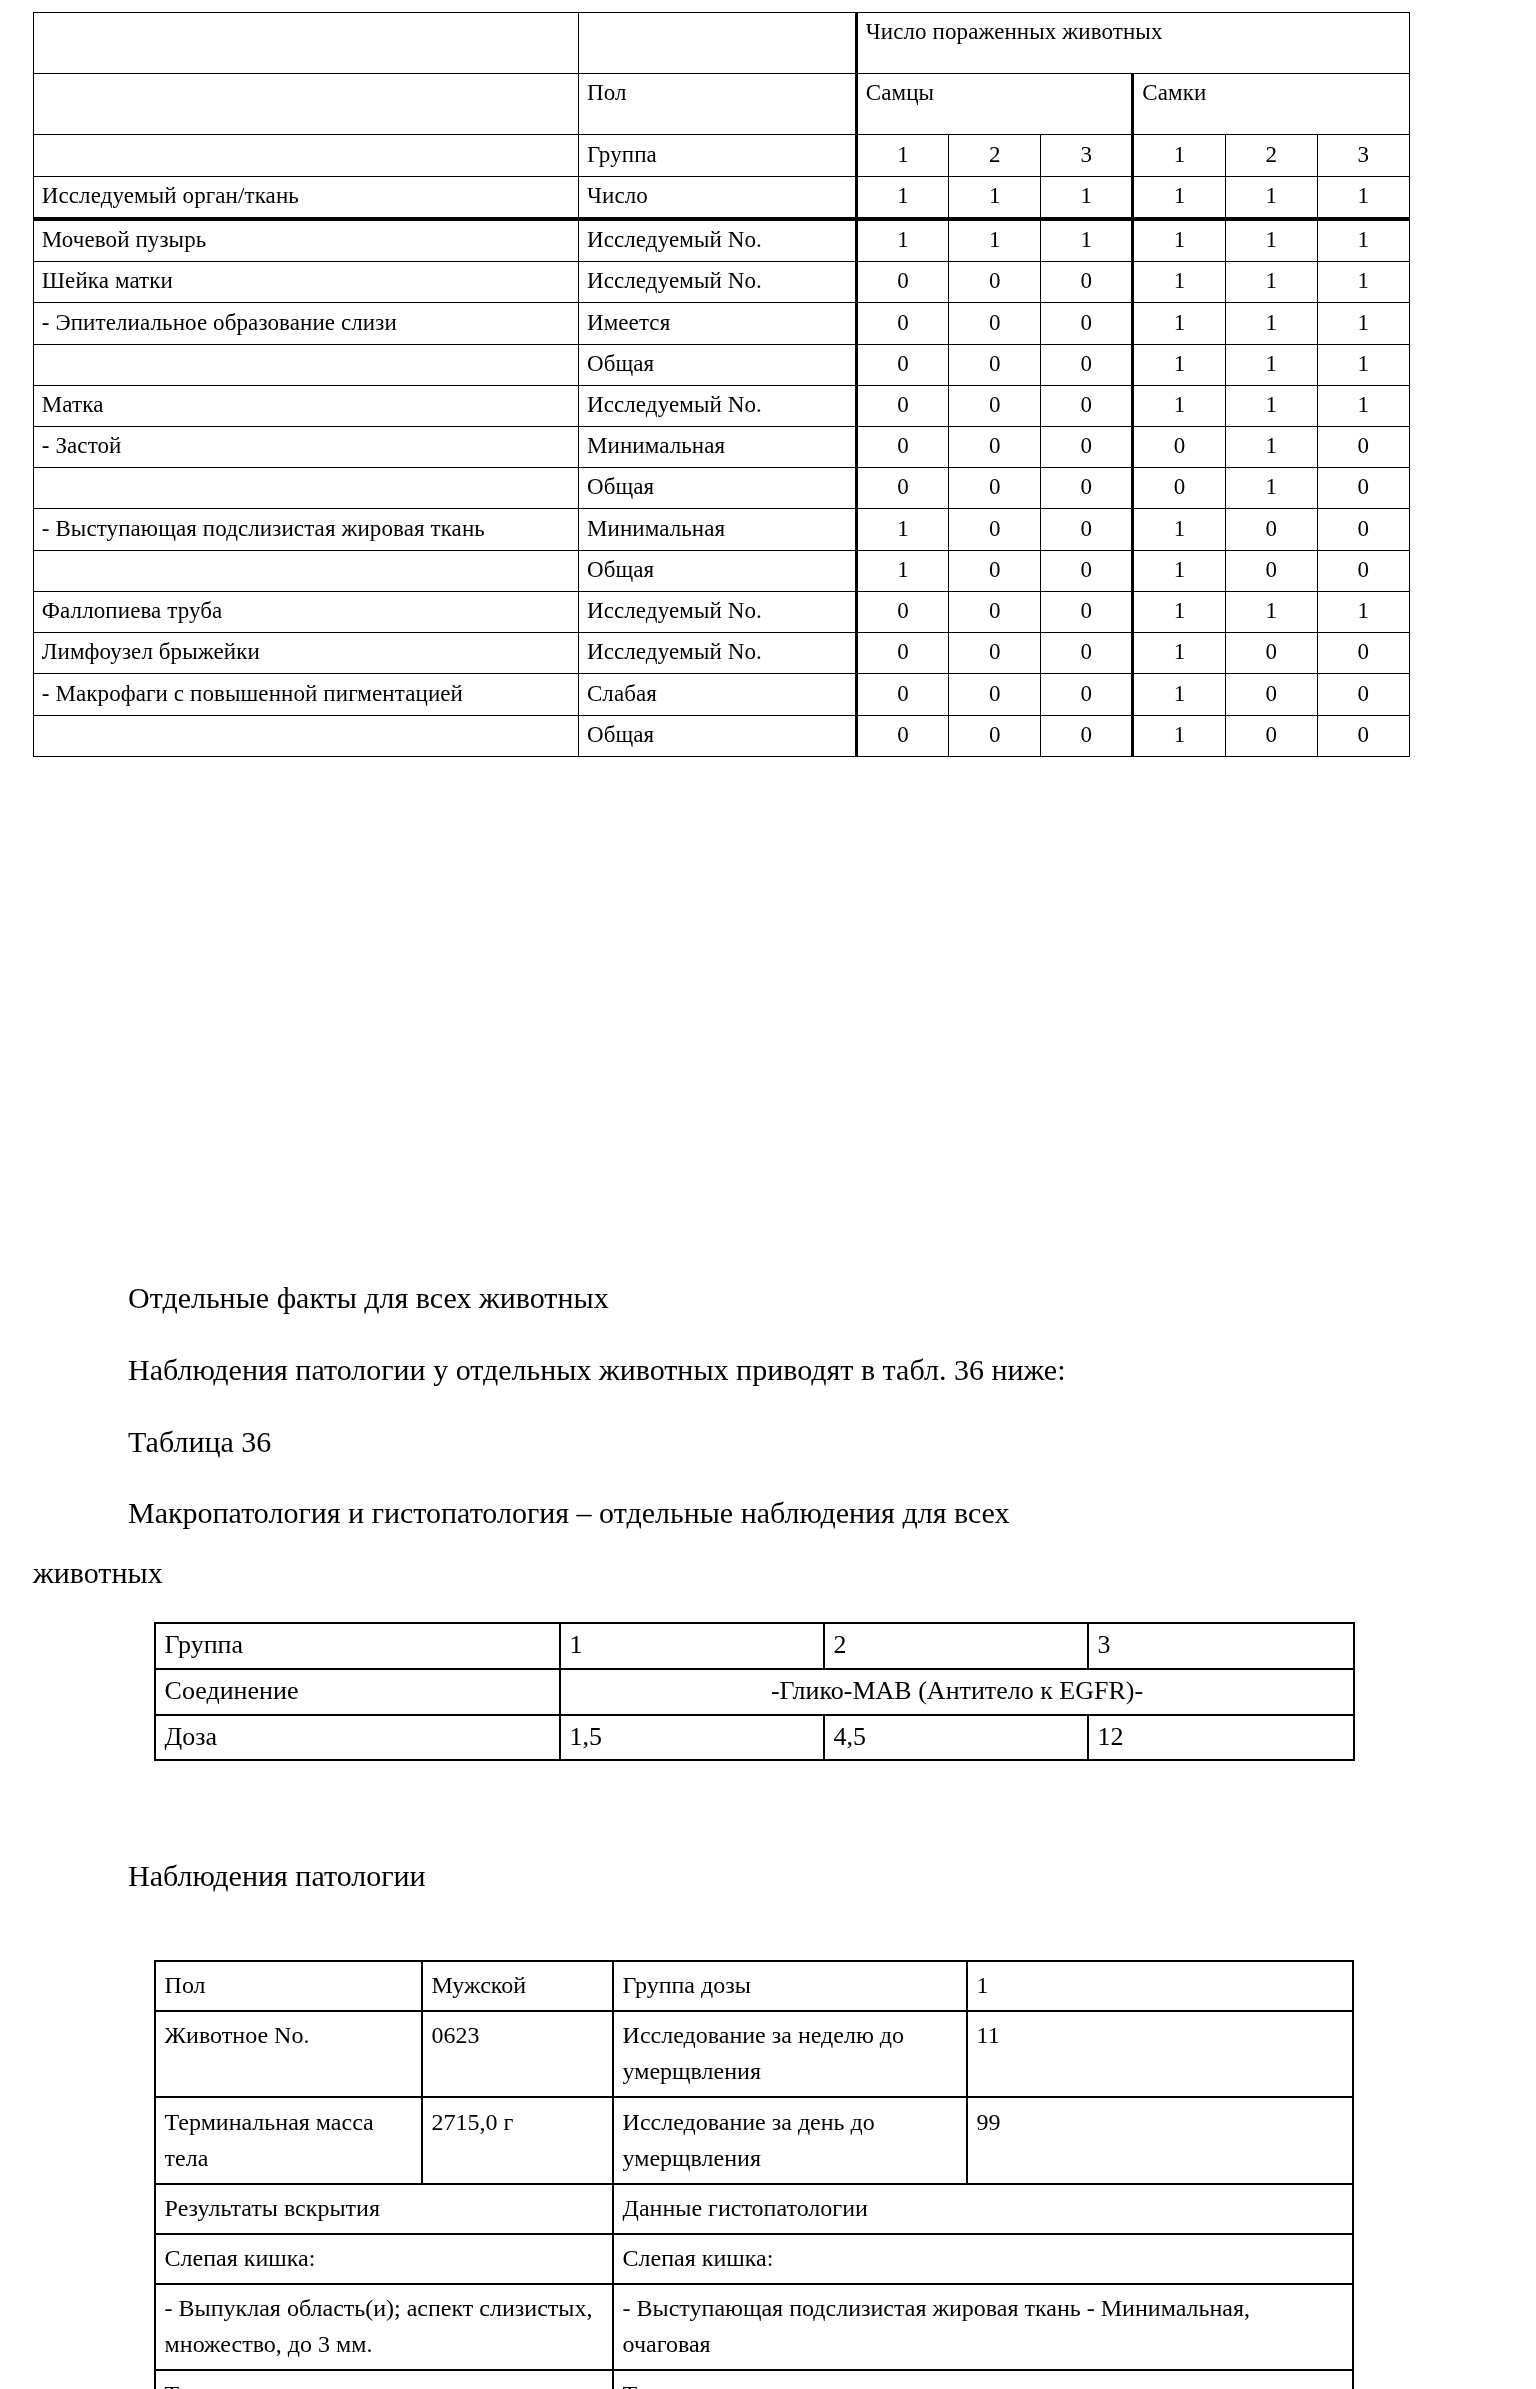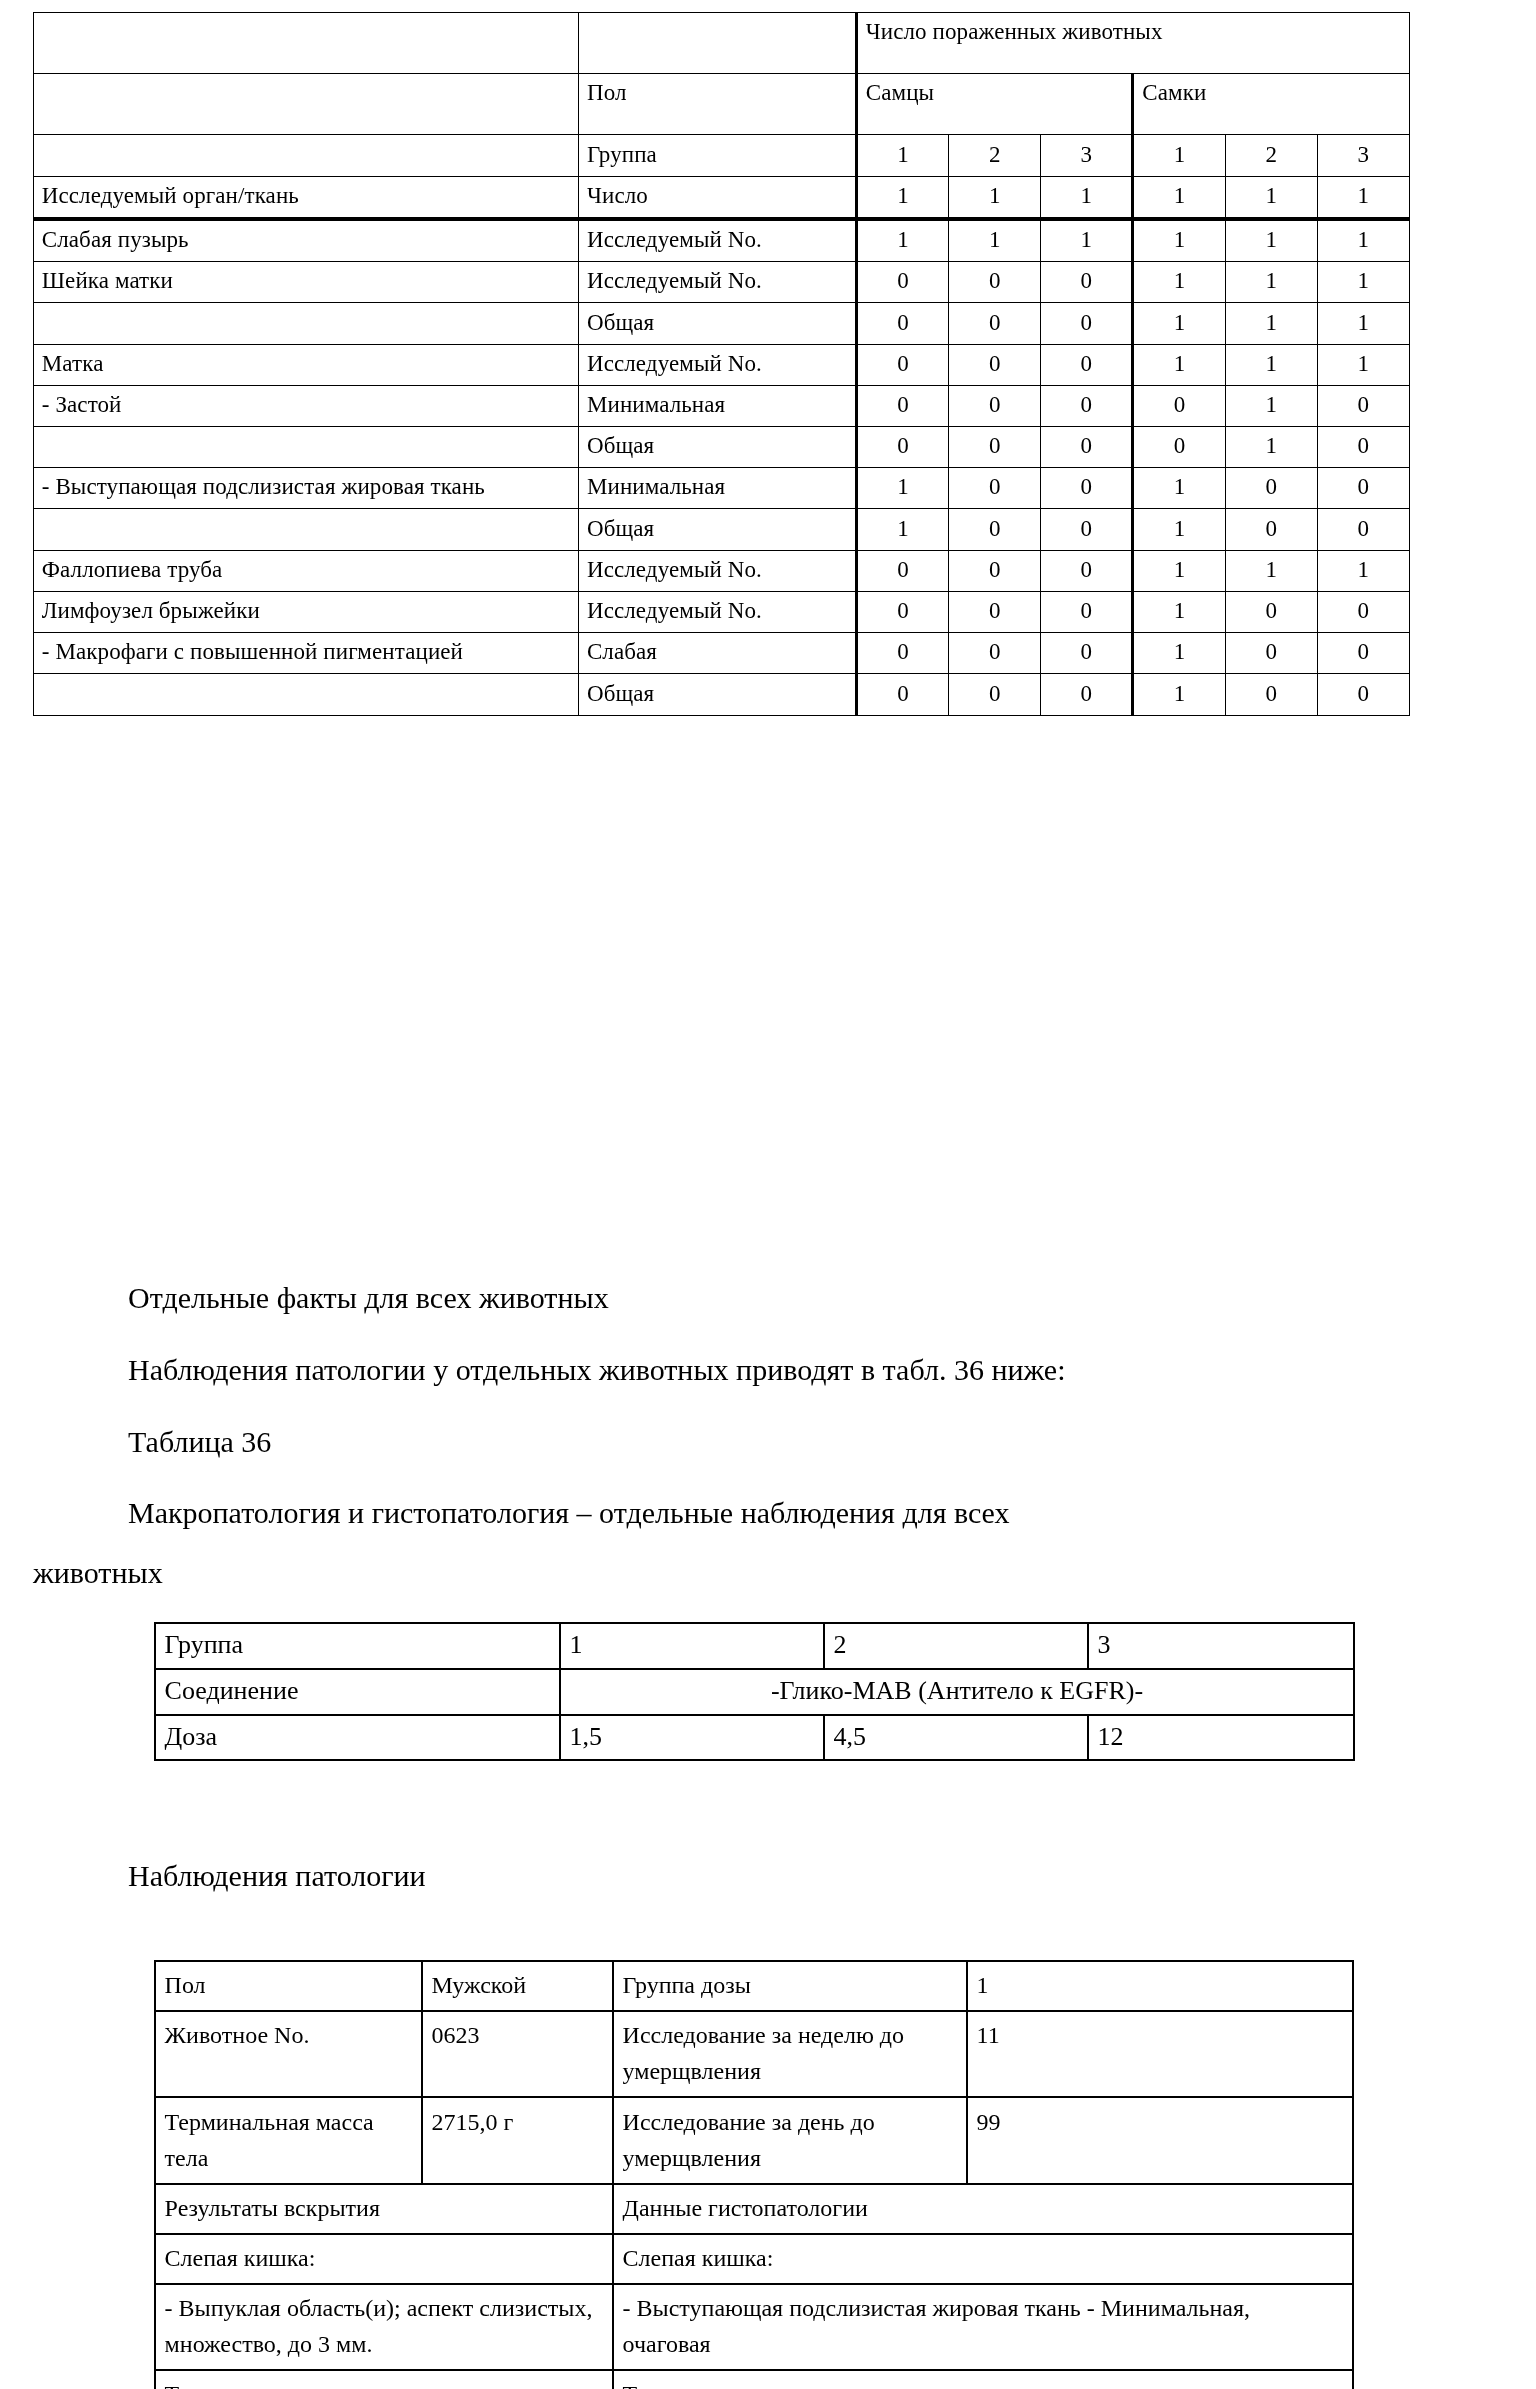--- a/index.html
+++ b/index.html
@@ -168,41 +168,51 @@
           <td class="thickbottom">Число</td>
           <td class="num thickbottom sep-left">1</td>
           <td class="num thickbottom">1</td>
           <td class="num thickbottom">1</td>
           <td class="num thickbottom sep-left">1</td>
           <td class="num thickbottom">1</td>
           <td class="num thickbottom">1</td>
         </tr>
 
         <tr>
-          <td class="thicktop">Слабая пузырь</td>
+          <td class="thicktop">Мочевой пузырь</td>
           <td class="thicktop">Исследуемый No.</td>
           <td class="num thicktop sep-left">1</td>
           <td class="num thicktop">1</td>
           <td class="num thicktop">1</td>
           <td class="num thicktop sep-left">1</td>
           <td class="num thicktop">1</td>
           <td class="num thicktop">1</td>
         </tr>
 
         <tr>
           <td>Шейка матки</td>
           <td>Исследуемый No.</td>
           <td class="num sep-left">0</td>
           <td class="num">0</td>
           <td class="num">0</td>
           <td class="num sep-left">1</td>
           <td class="num">1</td>
           <td class="num">1</td>
         </tr>
 
+        <tr>
+          <td>- Эпителиальное образование слизи</td>
+          <td>Имеется</td>
+          <td class="num sep-left">0</td>
+          <td class="num">0</td>
+          <td class="num">0</td>
+          <td class="num sep-left">1</td>
+          <td class="num">1</td>
+          <td class="num">1</td>
+        </tr>
 
         <tr>
           <td></td>
           <td>Общая</td>
           <td class="num sep-left">0</td>
           <td class="num">0</td>
           <td class="num">0</td>
           <td class="num sep-left">1</td>
           <td class="num">1</td>
           <td class="num">1</td>

